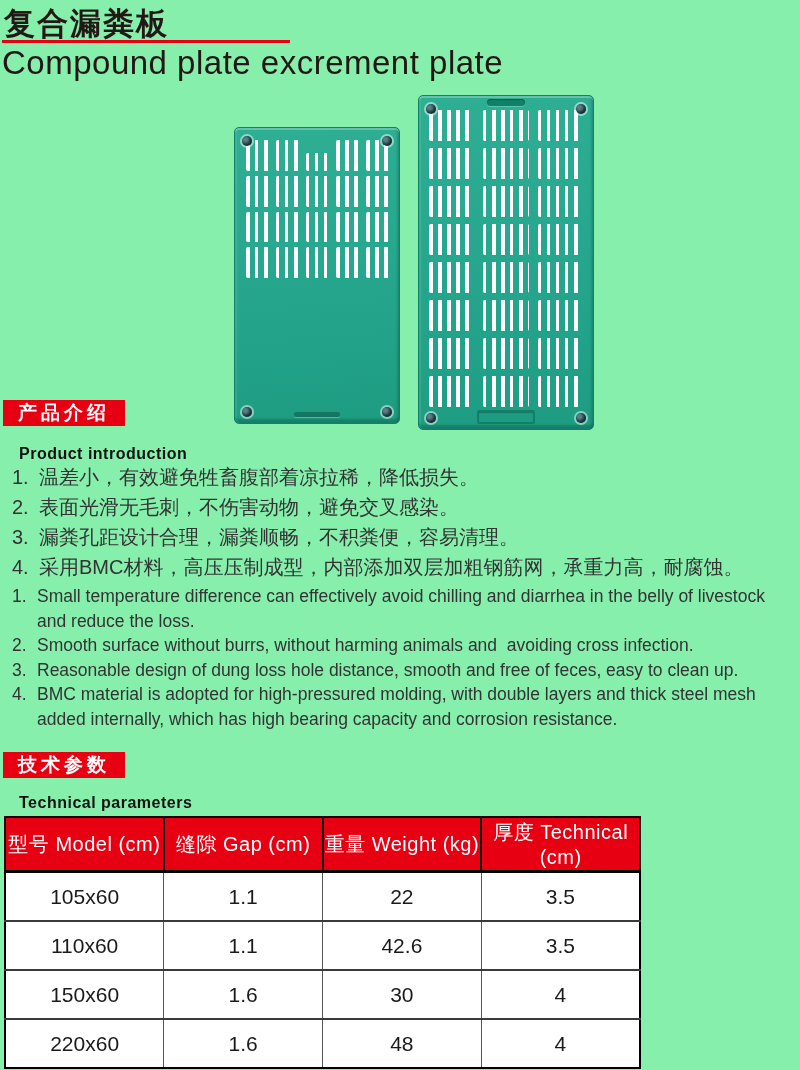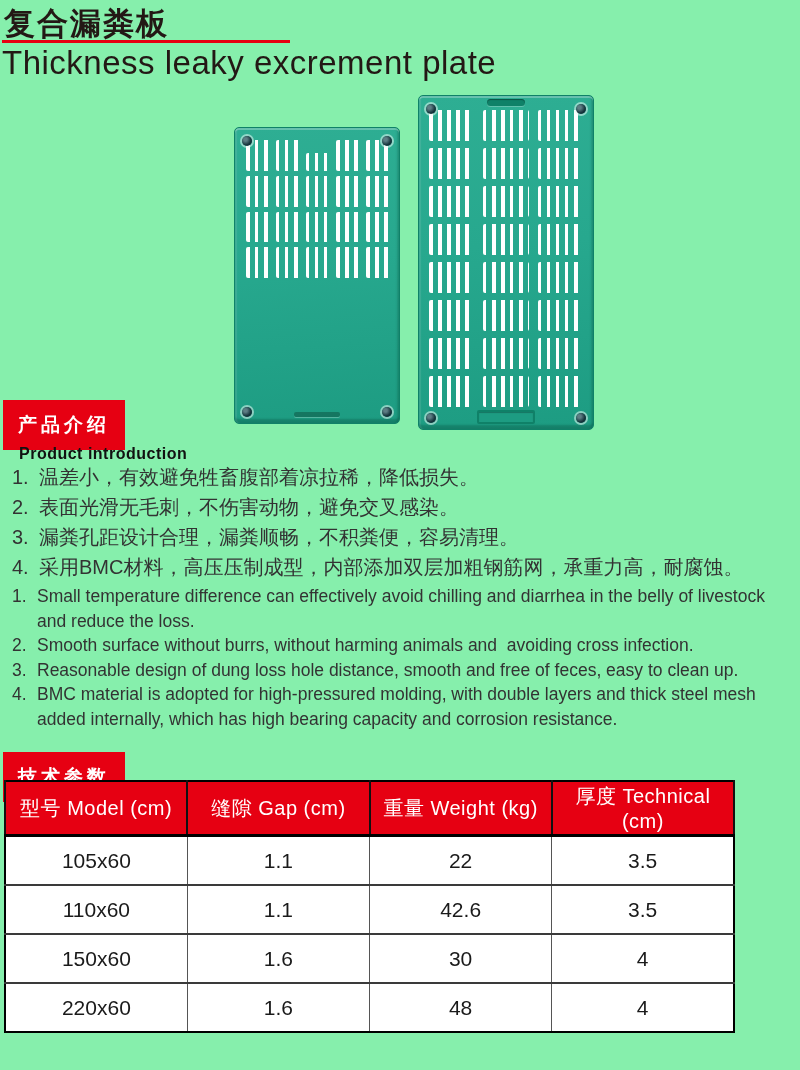--- a/index.html
+++ b/index.html
@@ -46,56 +46,56 @@
                width:38px;height:7px;border-radius:4px;background:var(--green-edge);
                box-shadow:inset 0 1px 1px rgba(0,0,0,.35), 0 1px 0 rgba(255,255,255,.25);}
   .handle{position:absolute;left:50%;bottom:5px;transform:translateX(-50%);
           width:54px;height:10px;border:2px solid var(--green-edge);border-radius:2px;
           background:var(--green-dark);box-shadow:inset 0 1px 1px rgba(0,0,0,.25);}
   .emboss-a{position:absolute;left:50%;bottom:6px;transform:translateX(-50%);
             width:46px;height:5px;border-radius:2px;background:rgba(10,70,55,.45);
             box-shadow:0 1px 0 rgba(255,255,255,.25);}
 
   
-  .badge{position:absolute;left:3px;height:26px;line-height:26px;padding:12px 15px;
+  .badge{position:absolute;left:3px;height:26px;line-height:26px;padding:0 15px;
          background:var(--red);color:#fff;font-size:19px;font-weight:bold;letter-spacing:4px;}
   .badge.intro{top:400px;}
   .badge.specs{top:752px;}
   .sec-heading{position:absolute;left:3px;margin:16px;font-size:16px;font-weight:bold;
                color:#111;letter-spacing:0.5px;}
   .sec-heading.intro{top:429px;}
   .sec-heading.specs{top:778px;}
 
   
   .list{position:absolute;left:12px;color:var(--body-ink);}
   .list.zh{top:462px;width:780px;font-size:20px;line-height:30px;}
   .list.en{top:584px;width:778px;font-size:17.5px;line-height:24.5px;}
   .pt{display:flex;}
   .list.zh .num{flex:none;width:27px;}
   .list.en .num{flex:none;width:25px;}
   .txt{flex:1;white-space:pre-wrap;}
 
   
-  .specs-table{position:absolute;left:4px;top:780px;width:731px;border-collapse:collapse;
+  .specs-table{position:absolute;left:4px;top:816px;width:637px;border-collapse:collapse;
                table-layout:fixed;border:2px solid #000;}
   .specs-table th{background:var(--red);color:#fff;font-weight:400;font-size:20px;height:44px;
                   border-left:2px solid #111;border-right:2px solid #111;
                   border-bottom:3px solid #000;letter-spacing:0.5px;}
   .specs-table td{height:45px;text-align:center;font-size:21px;color:#1a1a1a;
                   border-left:1px solid #555;border-right:1px solid #555;
                   border-top:2px solid #3a3a3a;background:#fff;}
 </style>
 </head>
 <body>
 
 <div class="page">
 
   <h1 class="title-zh">复合漏粪板</h1>
   <div class="red-line"></div>
-  <h2 class="title-en">Thickness leaky excrement plate</h2>
+  <h2 class="title-en">Compound plate excrement plate</h2>
 
   <div class="plate plate-a">
     <div class="slot-rows">
         <div class="slot-row">
           <div class="slot-seg"></div>
           <div class="slot-seg"></div>
           <div class="slot-seg short"></div>
           <div class="slot-seg"></div>
           <div class="slot-seg"></div>
         </div>

